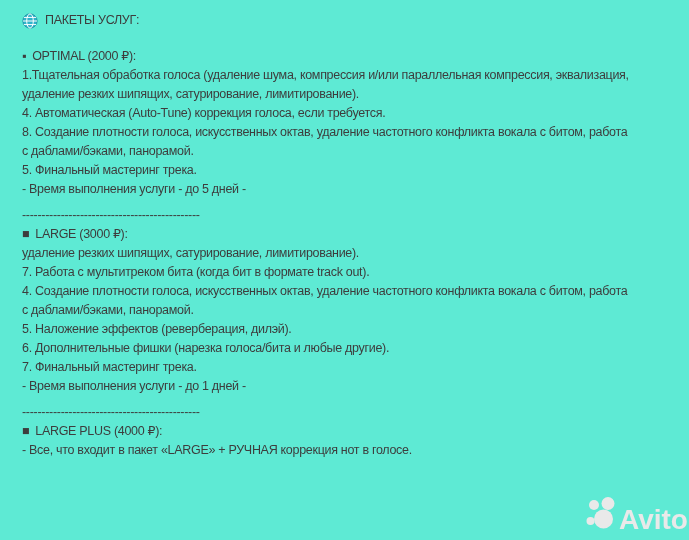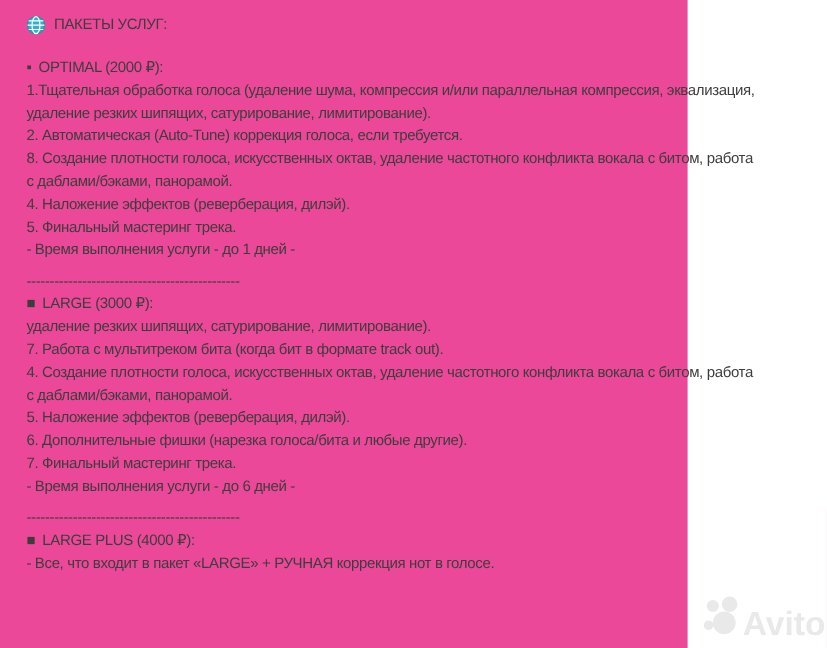--- a/index.html
+++ b/index.html
@@ -5,30 +5,30 @@
   html, body {
     margin: 0;
     padding: 0;
     width: 689px;
     height: 540px;
     background: #ffffff;
     overflow: hidden;
   }
   .page {
     position: relative;
-    width: 573px;
+    width: 689px;
     height: 540px;
     box-sizing: border-box;
     padding: 11px 4px 0 22px;
     font-family: "Liberation Sans", "DejaVu Sans", sans-serif;
     font-size: 12.5px;
     line-height: 19px;
     letter-spacing: -0.3px;
     color: #3d3d3d;
-    background: #ec4899;
+    background: #5eead4;
   }
   .header {
     display: flex;
     align-items: center;
     gap: 7px;
     margin-bottom: 17px;
     height: 19px;
   }
   .globe {
     display: inline-flex;
@@ -84,42 +84,41 @@
     </span>
     <span class="page-title">ПАКЕТЫ УСЛУГ:</span>
   </div>
 
   <section>
     <div class="pkg-title">
       <span class="bullet">▪</span><span>OPTIMAL (2000 ₽):</span>
     </div>
     <div class="line">1.Тщательная обработка голоса (удаление шума, компрессия и/или параллельная компрессия, эквализация,</div>
     <div class="line">удаление резких шипящих, сатурирование, лимитирование).</div>
-    <div class="line">2. Автоматическая (Auto-Tune) коррекция голоса, если требуется.</div>
+    <div class="line">4. Автоматическая (Auto-Tune) коррекция голоса, если требуется.</div>
     <div class="line">8. Создание плотности голоса, искусственных октав, удаление частотного конфликта вокала с битом, работа</div>
     <div class="line">с даблами/бэками, панорамой.</div>
-    <div class="line">4. Наложение эффектов (реверберация, дилэй).</div>
     <div class="line">5. Финальный мастеринг трека.</div>
-    <div class="line">- Время выполнения услуги - до 1 дней -</div>
+    <div class="line">- Время выполнения услуги - до 5 дней -</div>
   </section>
 
   <div class="separator">----------------------------------------------</div>
 
   <section>
     <div class="pkg-title">
       <span class="bullet">■</span><span>LARGE (3000 ₽):</span>
     </div>
     <div class="line">удаление резких шипящих, сатурирование, лимитирование).</div>
     <div class="line">7. Работа с мультитреком бита (когда бит в формате track out).</div>
     <div class="line">4. Создание плотности голоса, искусственных октав, удаление частотного конфликта вокала с битом, работа</div>
     <div class="line">с даблами/бэками, панорамой.</div>
     <div class="line">5. Наложение эффектов (реверберация, дилэй).</div>
     <div class="line">6. Дополнительные фишки (нарезка голоса/бита и любые другие).</div>
     <div class="line">7. Финальный мастеринг трека.</div>
-    <div class="line">- Время выполнения услуги - до 6 дней -</div>
+    <div class="line">- Время выполнения услуги - до 1 дней -</div>
   </section>
 
   <div class="separator">----------------------------------------------</div>
 
   <section>
     <div class="pkg-title">
       <span class="bullet">■</span><span>LARGE PLUS (4000 ₽):</span>
     </div>
     <div class="line">- Все, что входит в пакет «LARGE» + РУЧНАЯ коррекция нот в голосе.</div>
   </section>

